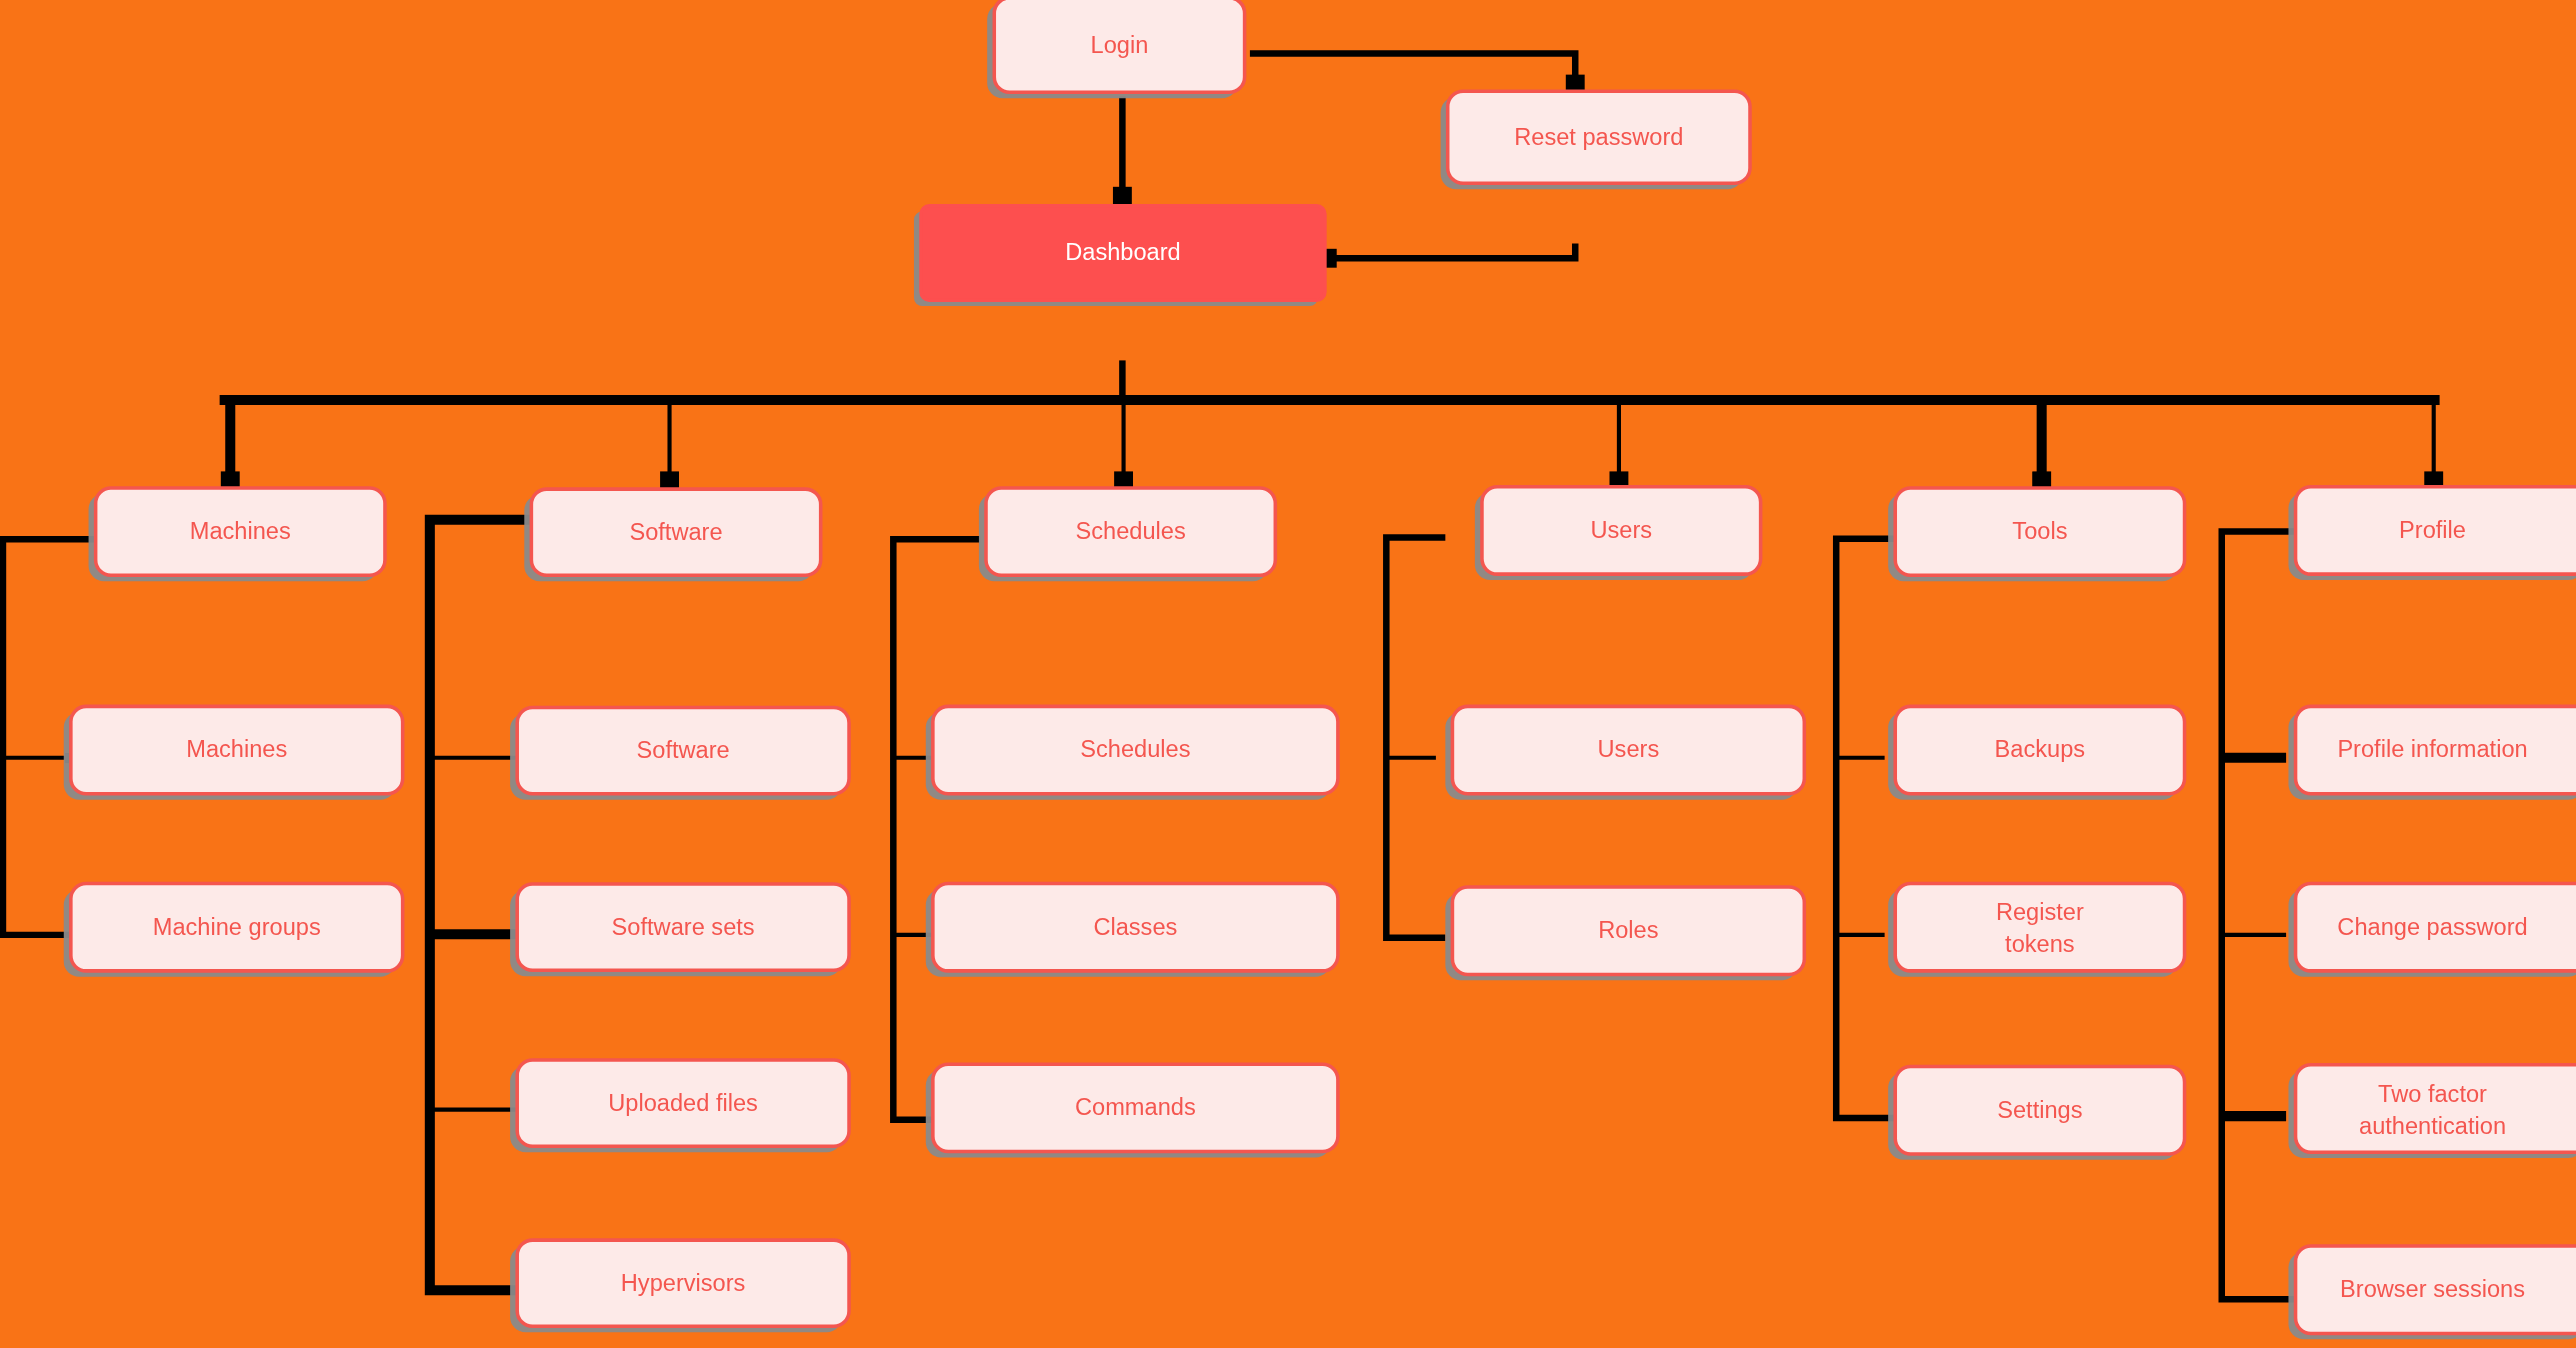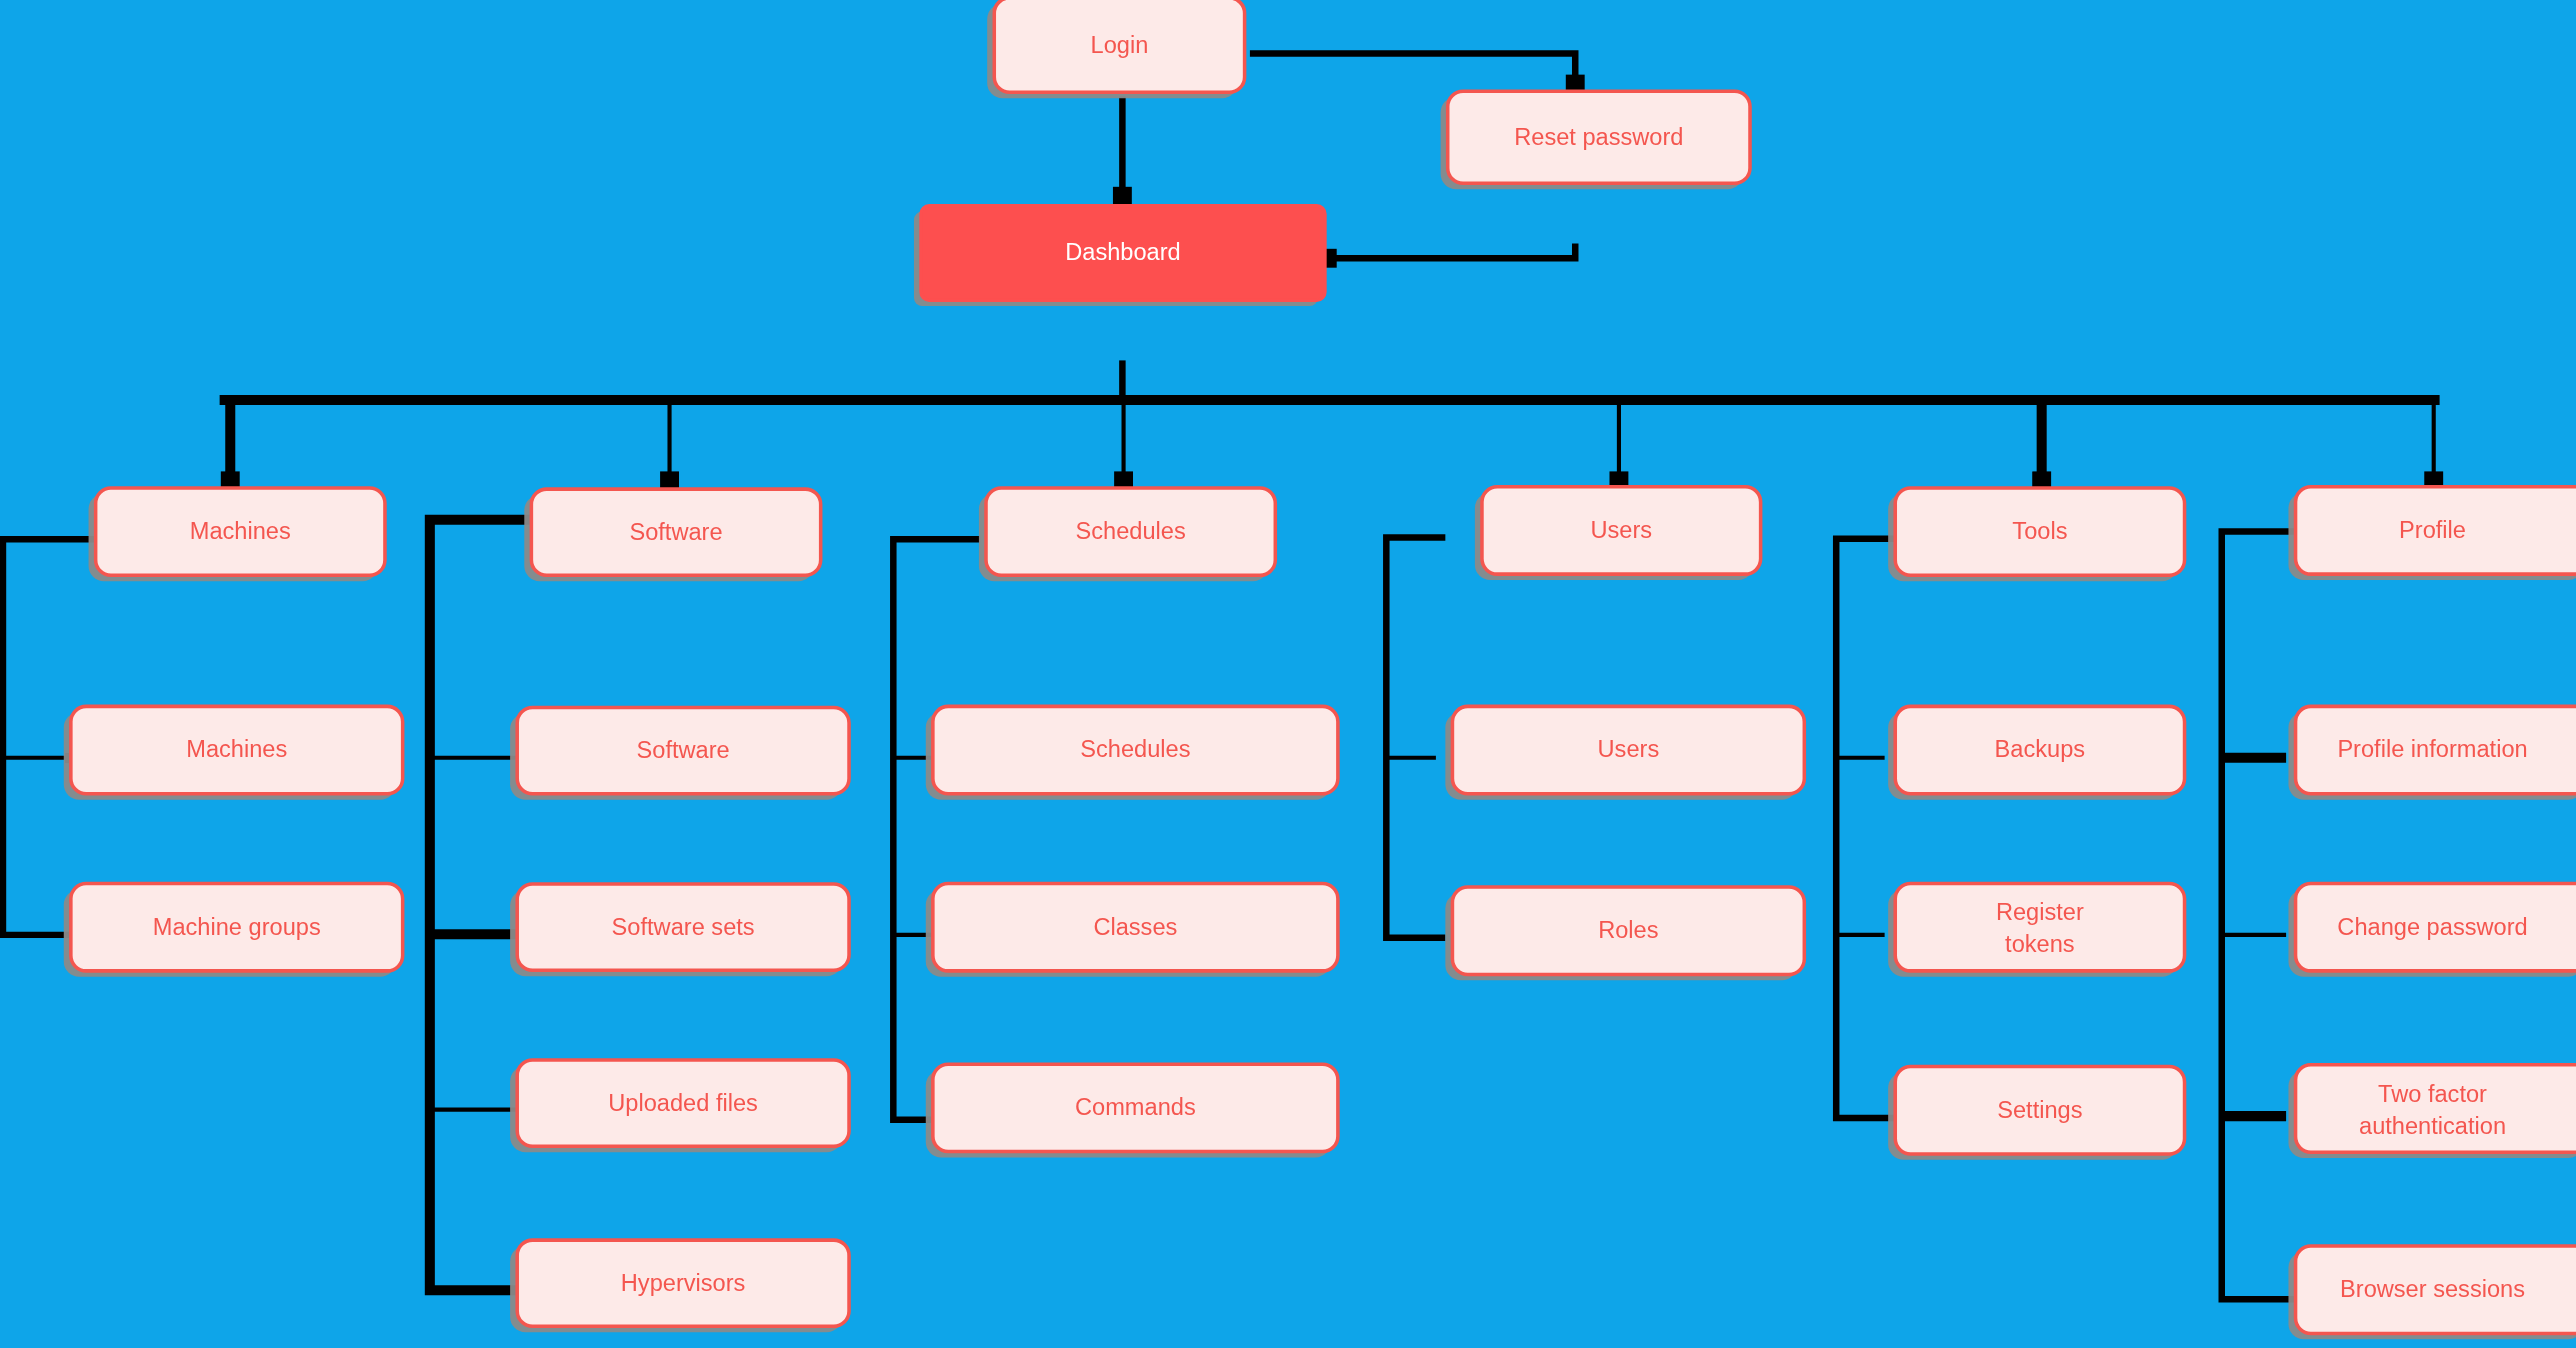--- a/index.html
+++ b/index.html
@@ -10,21 +10,21 @@
   body {
     width: 2576px;
     height: 1349px;
     overflow: hidden;
     font-family: "Liberation Sans", sans-serif;
   }
   #diagram-root {
     position: relative;
     width: 2576px;
     height: 1349px;
-    background: #0ea5e9;
+    background: #f97316;
   }
   svg#sitemap-svg {
     position: absolute;
     inset: 0;
     width: 2576px;
     height: 1349px;
     display: block;
   }
   .node-box {
     fill: #FDEAE8;

